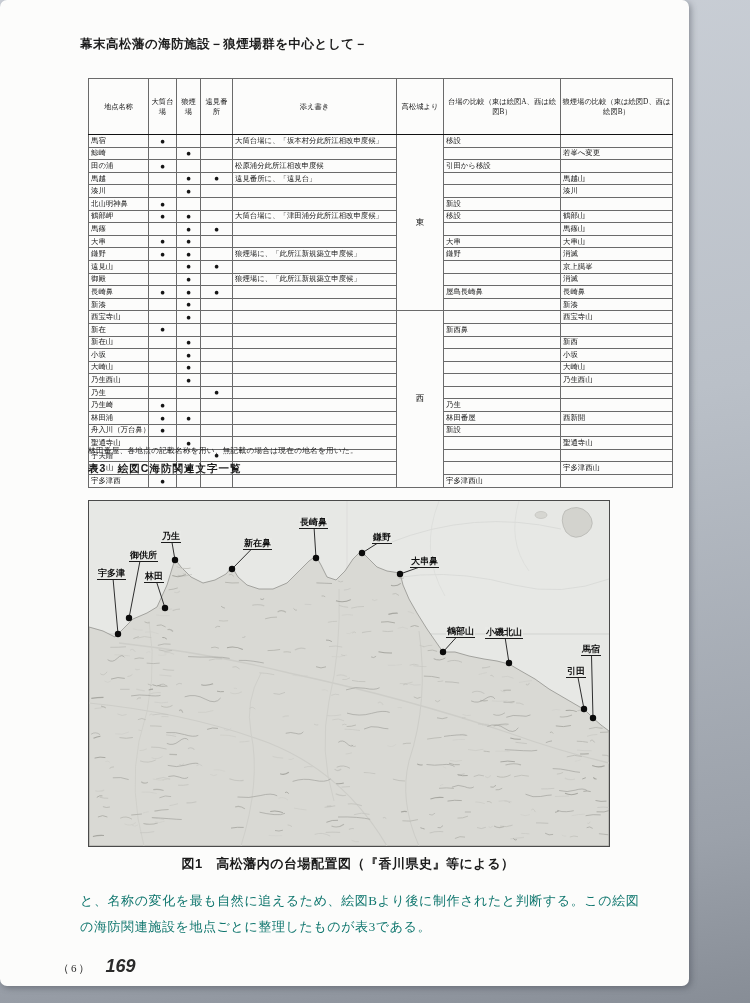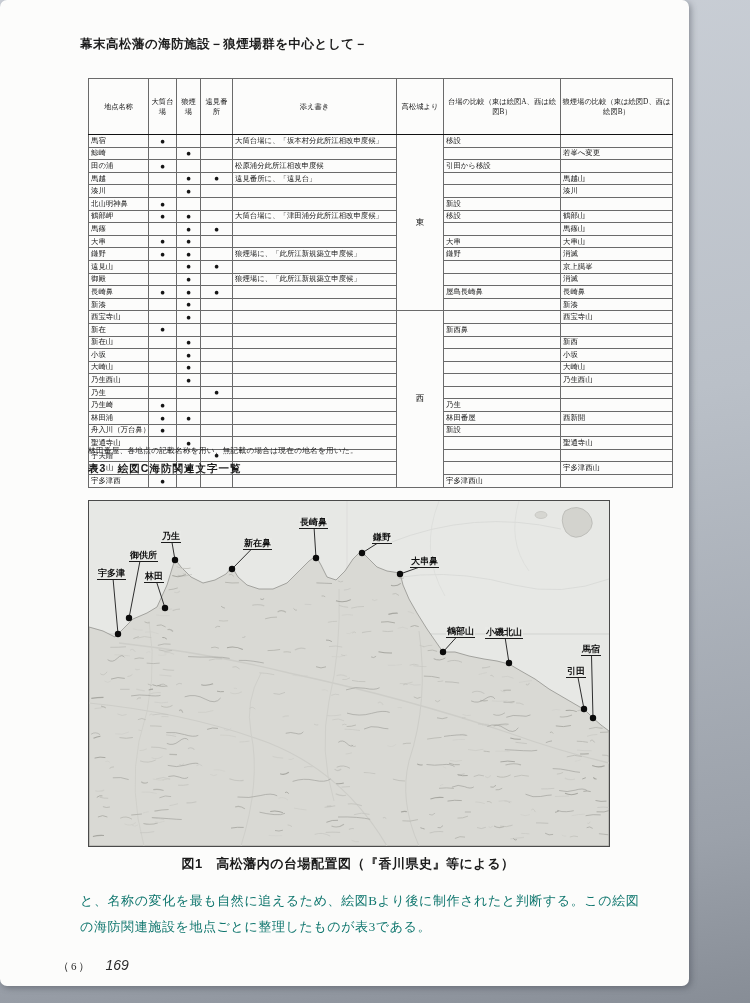--- a/index.html
+++ b/index.html
@@ -68,21 +68,21 @@
   .body-text{
     position:absolute;left:80px;top:888px;width:596px;font-size:13px;
     color:#0f766e;letter-spacing:.6px;
   }
   .body-text div{line-height:26px;}
   .footer{
     position:absolute;left:58px;top:956px;color:#2a2a2a;
   }
   .footer .paren{font-size:11px;letter-spacing:2px;}
   .footer .pagenum{
-    font-size:14px;font-weight:normal;font-style:italic;margin-left:14px;
+    font-size:18px;font-weight:bold;font-style:italic;margin-left:14px;
     font-family:"Liberation Sans","DejaVu Sans",sans-serif;
   }
 </style>
 </head>
 <body>
 
 <div class="page">
 
   <div class="header-title">幕末高松藩の海防施設－狼煙場群を中心として－</div>
 

